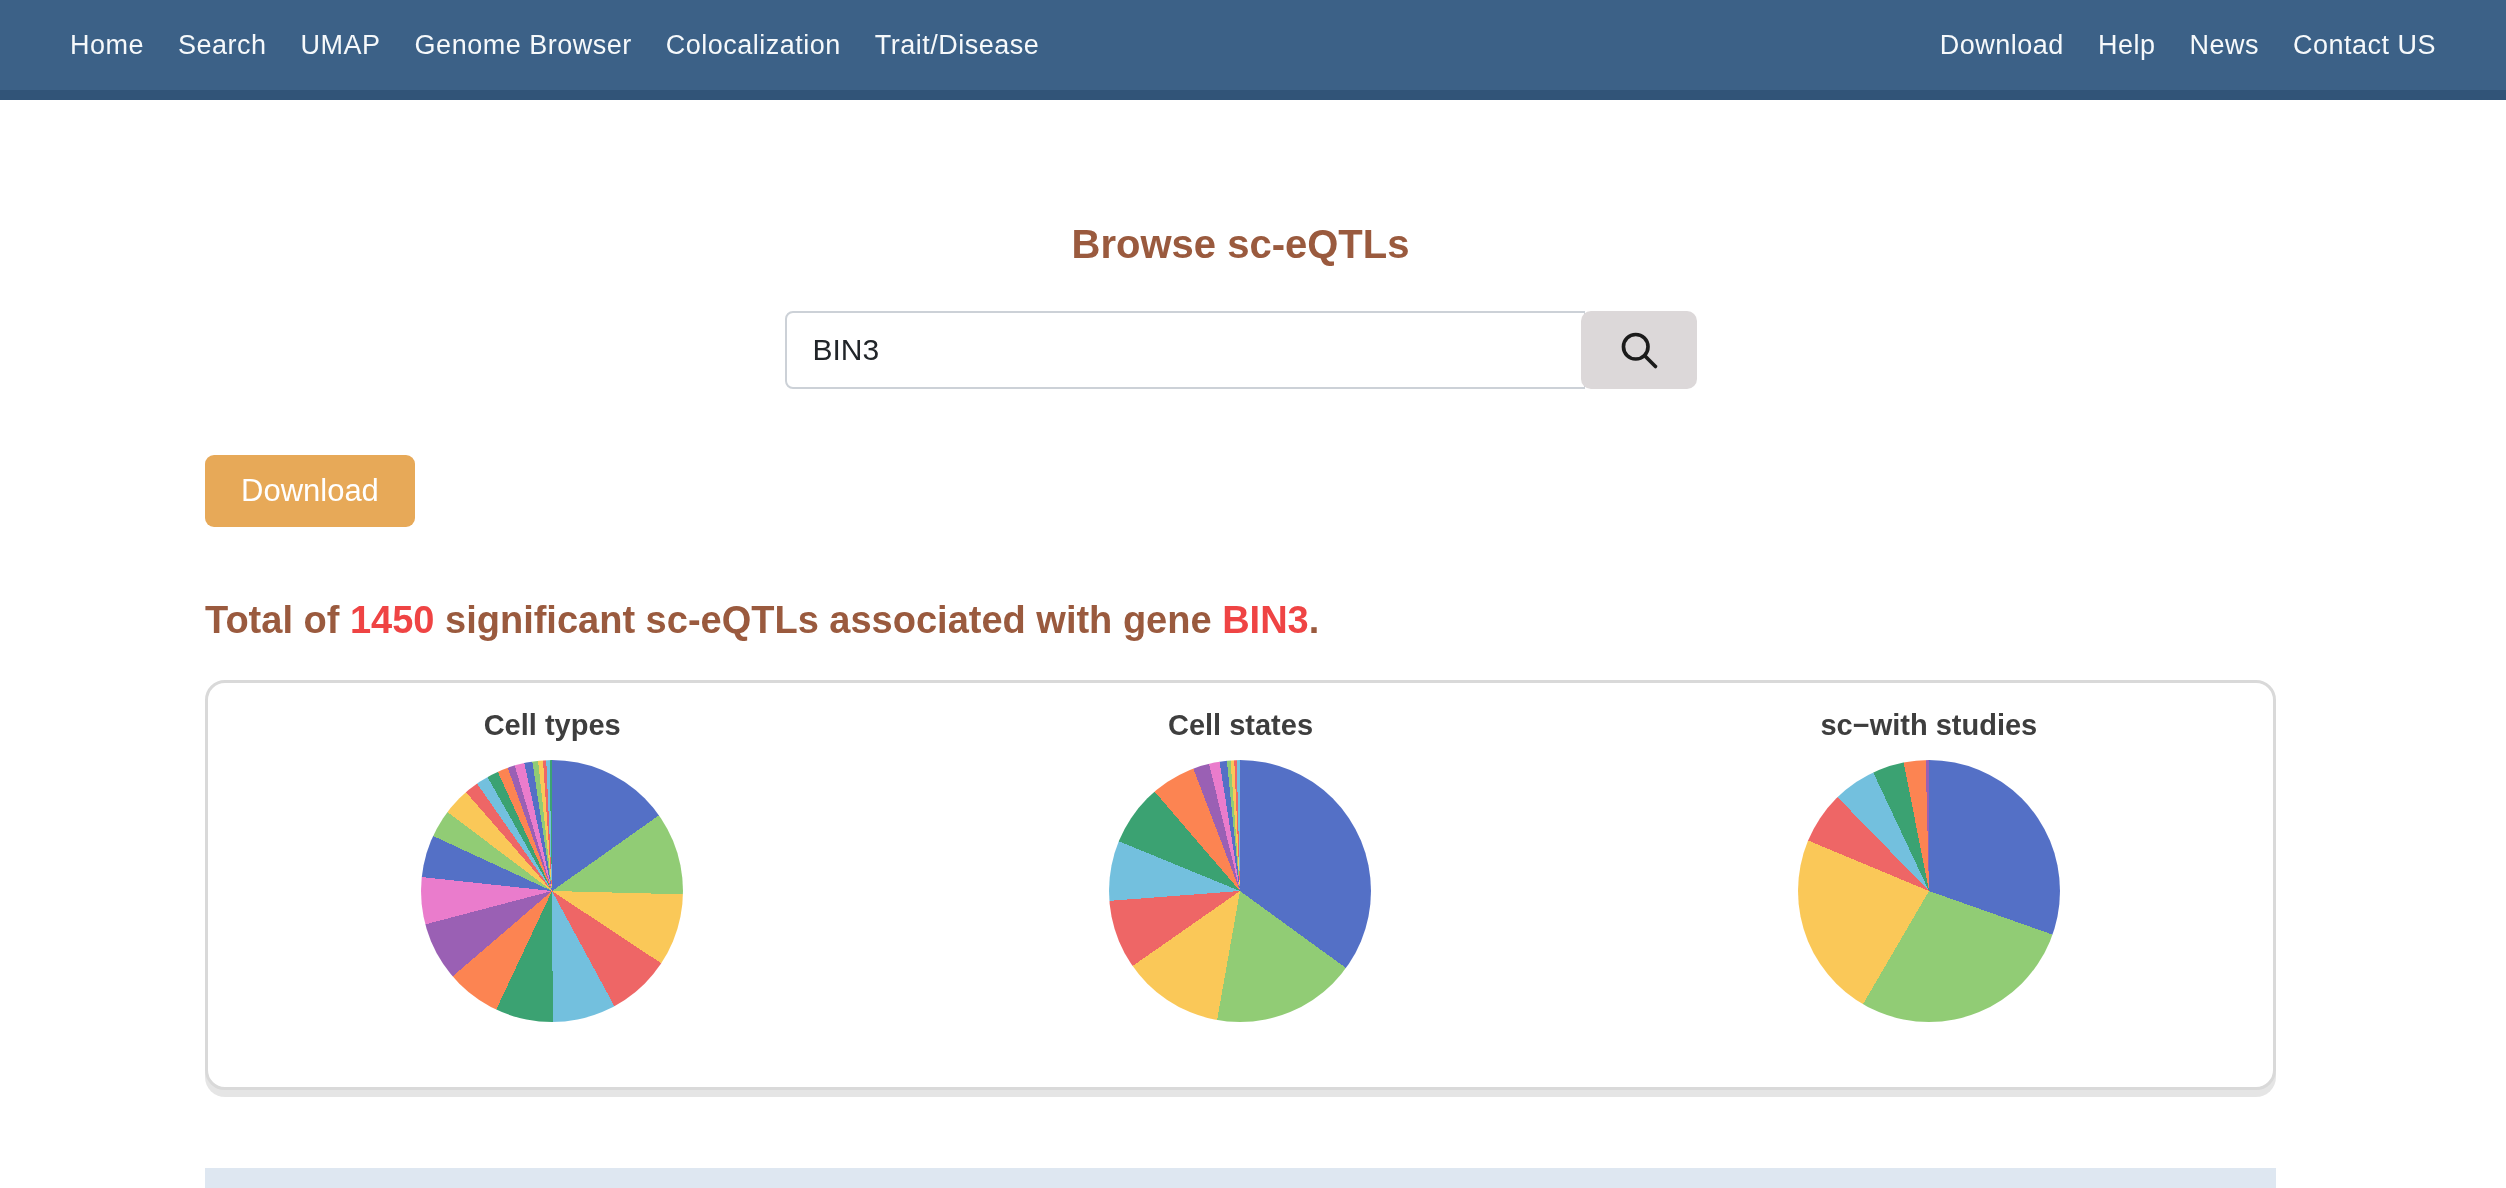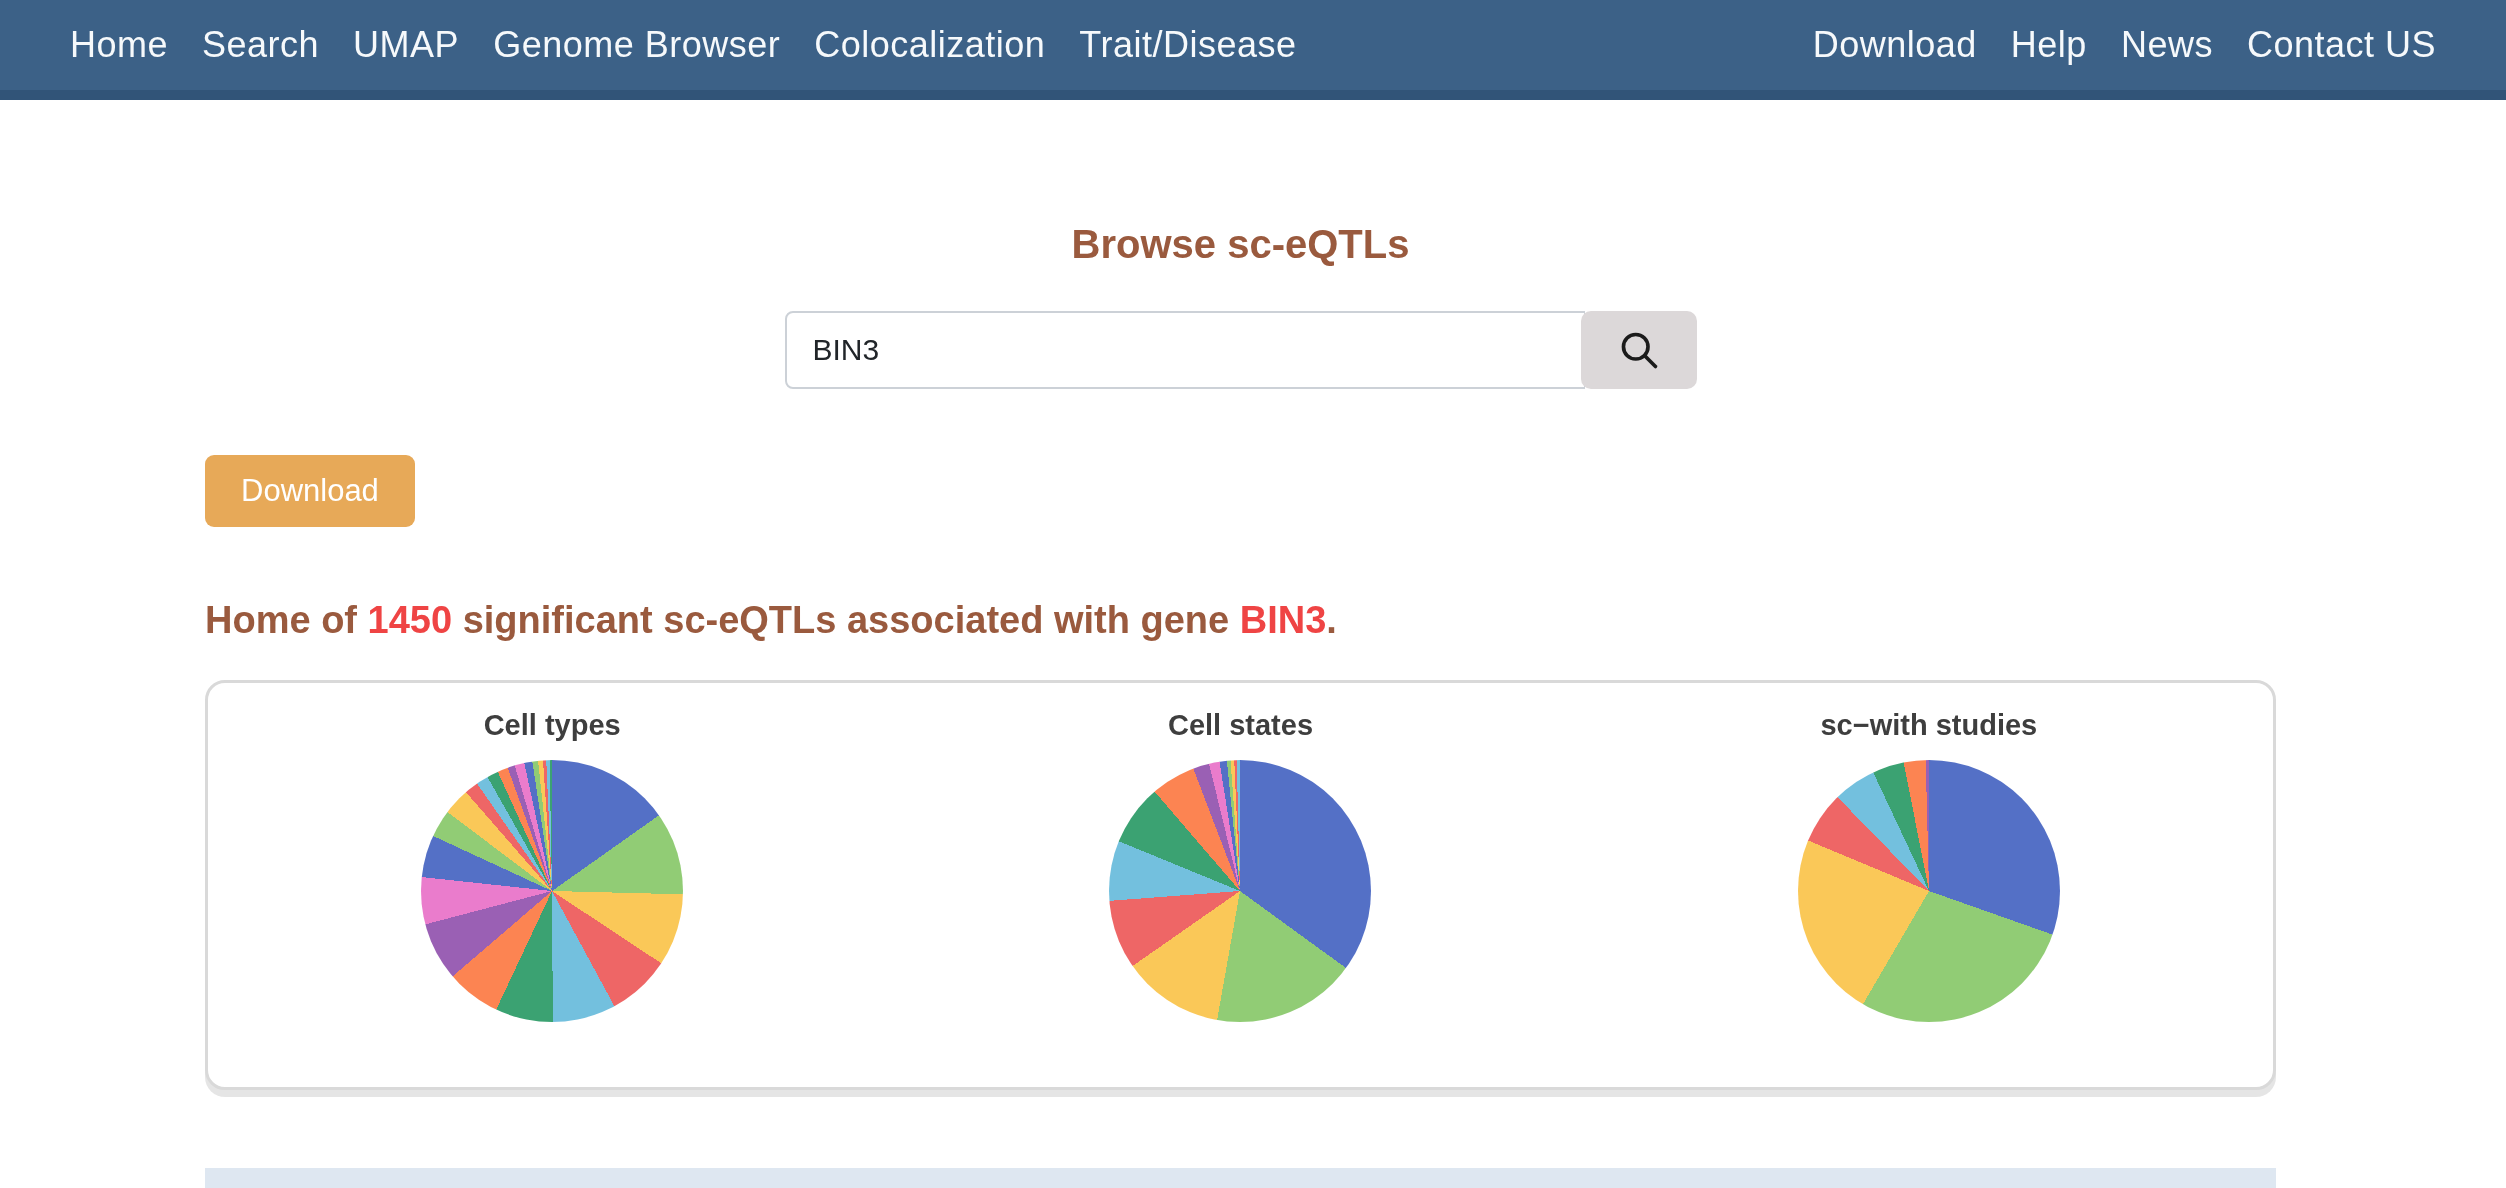--- a/index.html
+++ b/index.html
@@ -3,21 +3,21 @@
 <meta charset="utf-8">
 <style>
   * { margin:0; padding:0; box-sizing:border-box; }
   html,body { width:2506px; height:1188px; background:#ffffff;
     font-family:"Liberation Sans", sans-serif; overflow:hidden; position:relative; }
 
   
   .navbar { height:100px; background:#3c6187; border-bottom:10px solid #315478;
     display:flex; align-items:center; justify-content:space-between; padding:0 70px; }
   .nav-list { display:flex; align-items:center; gap:34px; }
-  .nav-item { color:#f6f9fb; font-size:36px; font-weight:400; text-decoration:none;
+  .nav-item { color:#f6f9fb; font-size:27px; font-weight:400; text-decoration:none;
     cursor:pointer; white-space:nowrap; letter-spacing:0.5px; }
 
   
   .content { width:2071px; margin-left:205px; }
 
   .page-title { text-align:center; margin-top:122px; font-size:40px; font-weight:bold;
     color:#9a5a3e; }
 
   .search-row { display:flex; justify-content:center; margin-top:44px; }
   .search-input { width:800px; height:78px; border:2px solid #ccd1d7;
@@ -84,21 +84,21 @@
         </svg>
       </span>
     </button>
   </div>
 
 
   <div class="download-row">
     <button class="download-btn">Download</button>
   </div>
 
-  <div class="summary-row"><span>Home of </span><span class="summary-highlight">1450</span><span> significant sc-eQTLs associated with gene </span><span class="summary-highlight">BIN3</span><span>.</span></div>
+  <div class="summary-row"><span>Total of </span><span class="summary-highlight">1450</span><span> significant sc-eQTLs associated with gene </span><span class="summary-highlight">BIN3</span><span>.</span></div>
 
   <div class="charts-panel" id="charts-panel">
       <div class="chart-cell">
         <div class="chart-title">Cell types</div>
         <div class="pie" style="background: conic-gradient(rgb(84, 112, 198) 0deg, rgb(84, 112, 198) 54.72deg, rgb(145, 204, 117) 54.72deg, rgb(145, 204, 117) 91.44deg, rgb(250, 200, 88) 91.44deg, rgb(250, 200, 88) 123.48deg, rgb(238, 102, 102) 123.48deg, rgb(238, 102, 102) 151.56deg, rgb(115, 192, 222) 151.56deg, rgb(115, 192, 222) 179.64deg, rgb(59, 162, 114) 179.64deg, rgb(59, 162, 114) 205.2deg, rgb(252, 132, 82) 205.2deg, rgb(252, 132, 82) 229.32deg, rgb(154, 96, 180) 229.32deg, rgb(154, 96, 180) 255.24deg, rgb(234, 124, 204) 255.24deg, rgb(234, 124, 204) 276.12deg, rgb(84, 112, 198) 276.12deg, rgb(84, 112, 198) 294.84deg, rgb(145, 204, 117) 294.84deg, rgb(145, 204, 117) 307.08deg, rgb(250, 200, 88) 307.08deg, rgb(250, 200, 88) 318.96deg, rgb(238, 102, 102) 318.96deg, rgb(238, 102, 102) 325.08deg, rgb(115, 192, 222) 325.08deg, rgb(115, 192, 222) 330.48deg, rgb(59, 162, 114) 330.48deg, rgb(59, 162, 114) 335.52deg, rgb(252, 132, 82) 335.52deg, rgb(252, 132, 82) 340.2deg, rgb(154, 96, 180) 340.2deg, rgb(154, 96, 180) 343.44deg, rgb(234, 124, 204) 343.44deg, rgb(234, 124, 204) 347.76deg, rgb(84, 112, 198) 347.76deg, rgb(84, 112, 198) 351.36deg, rgb(145, 204, 117) 351.36deg, rgb(145, 204, 117) 353.88deg, rgb(250, 200, 88) 353.88deg, rgb(250, 200, 88) 356.04deg, rgb(238, 102, 102) 356.04deg, rgb(238, 102, 102) 357.48deg, rgb(115, 192, 222) 357.48deg, rgb(115, 192, 222) 358.92deg, rgb(59, 162, 114) 358.92deg, rgb(59, 162, 114) 360deg);"></div>
       </div>
       <div class="chart-cell">
         <div class="chart-title">Cell states</div>
         <div class="pie" style="background: conic-gradient(rgb(84, 112, 198) 0deg, rgb(84, 112, 198) 126deg, rgb(145, 204, 117) 126deg, rgb(145, 204, 117) 190.08deg, rgb(250, 200, 88) 190.08deg, rgb(250, 200, 88) 235.08deg, rgb(238, 102, 102) 235.08deg, rgb(238, 102, 102) 265.68deg, rgb(115, 192, 222) 265.68deg, rgb(115, 192, 222) 292.32deg, rgb(59, 162, 114) 292.32deg, rgb(59, 162, 114) 319.32deg, rgb(252, 132, 82) 319.32deg, rgb(252, 132, 82) 339.12deg, rgb(154, 96, 180) 339.12deg, rgb(154, 96, 180) 346.32deg, rgb(234, 124, 204) 346.32deg, rgb(234, 124, 204) 351deg, rgb(84, 112, 198) 351deg, rgb(84, 112, 198) 354.24deg, rgb(145, 204, 117) 354.24deg, rgb(145, 204, 117) 355.86deg, rgb(250, 200, 88) 355.86deg, rgb(250, 200, 88) 357.48deg, rgb(238, 102, 102) 357.48deg, rgb(238, 102, 102) 358.56deg, rgb(115, 192, 222) 358.56deg, rgb(115, 192, 222) 360deg);"></div>
       </div>

